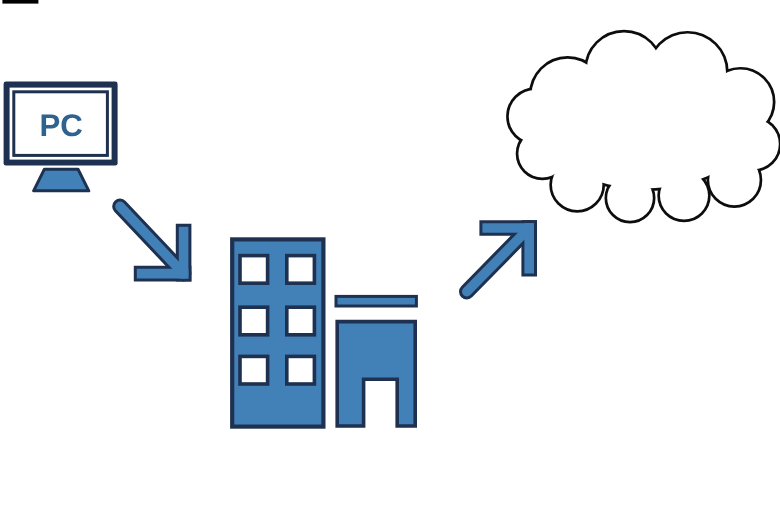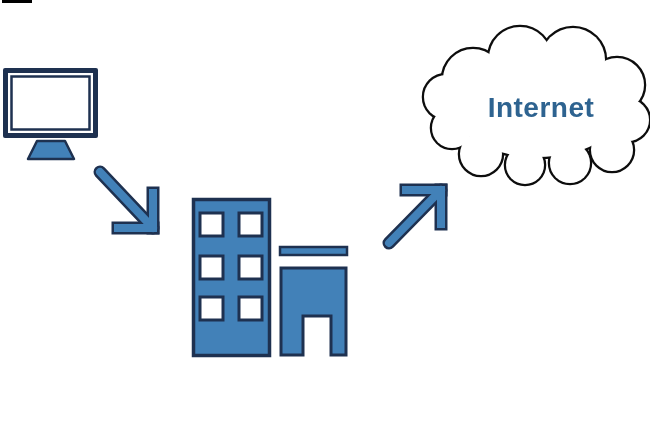--- a/index.html
+++ b/index.html
@@ -113,15 +113,15 @@
       <line class="arrow-core cap-square" x1="441" y1="190" x2="441" y2="224"></line>
       <line class="arrow-core cap-square" x1="406" y1="190" x2="441" y2="190"></line>
     </g>
 
     <g>
       <use href="#cloudShape" class="cloud-stroke"></use>
       <use href="#cloudShape" class="cloud-fill"></use>
     </g>
   </svg>
 
-  <div class="node-label label-internet">Internet</div>
+  <div class="node-label label-pc">PC</div>
 
 </div>
 
 </body></html>

